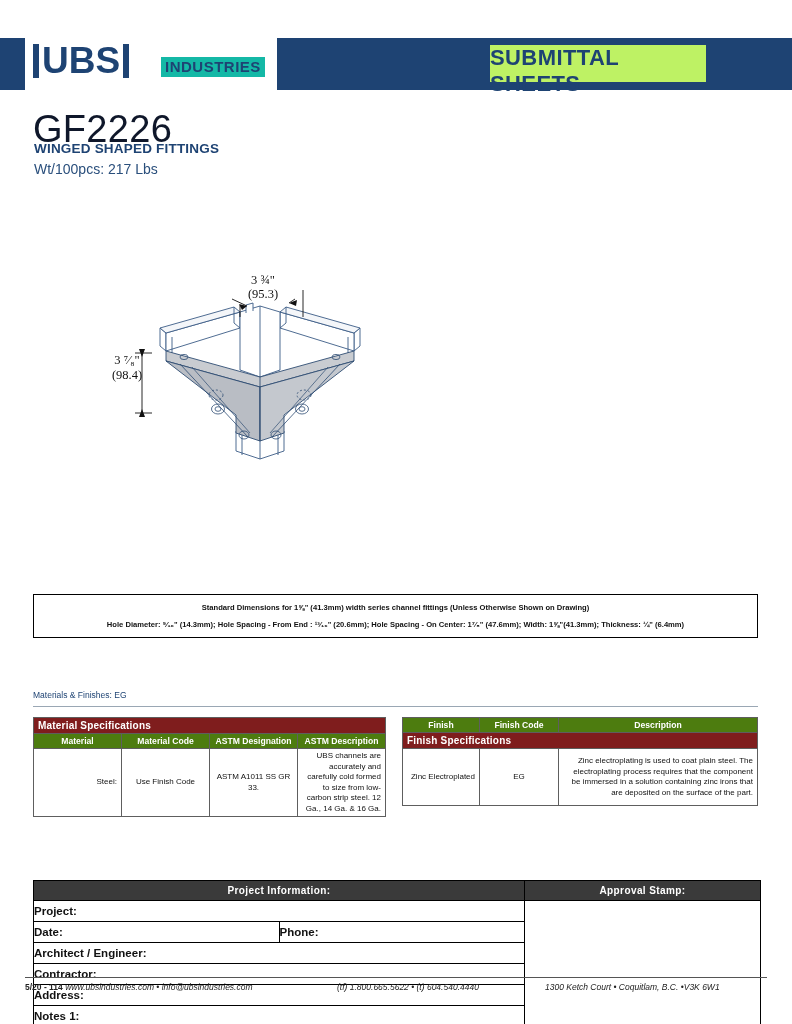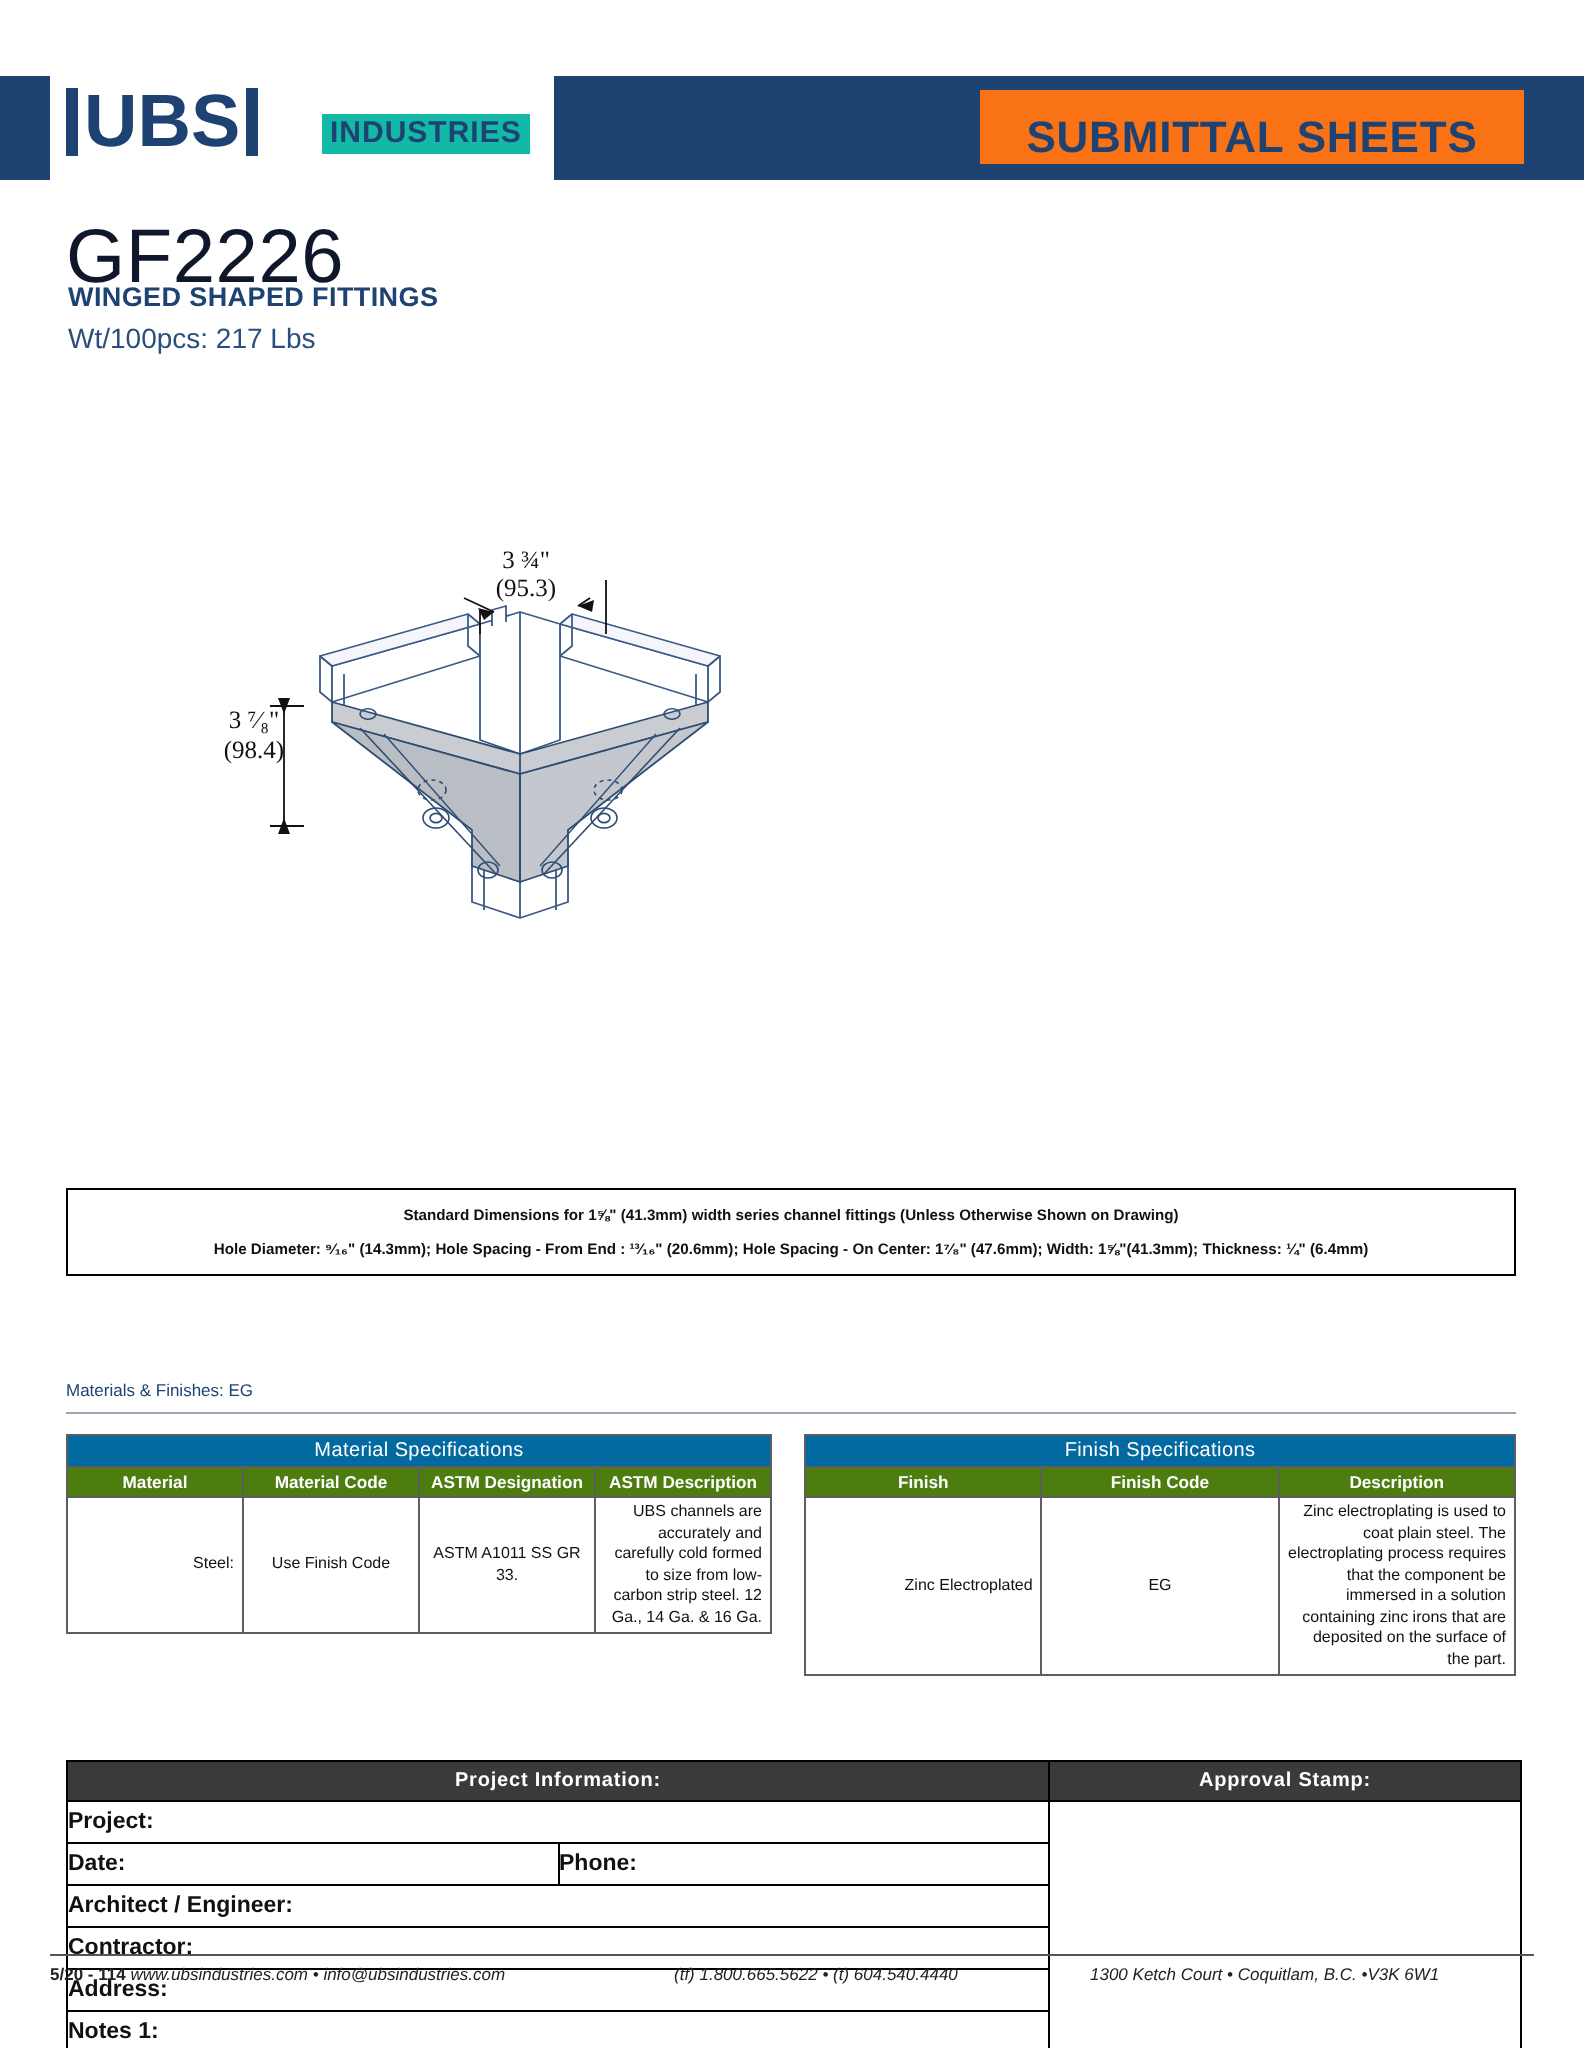--- a/index.html
+++ b/index.html
@@ -31,22 +31,22 @@
   }
   #logo-industries{
     position:absolute;left:161px;top:57px;
     background:#14b8a6;padding:1px 4px 1px 4px;
   }
   #logo-industries span{
     font-family:"Liberation Sans", sans-serif;
     font-weight:bold;font-size:15px;color:#1e4373;letter-spacing:0.5px;
   }
   #submittal-plate{
-    position:absolute;left:490px;top:45px;width:272px;height:37px;
-    background:#f97316;display:flex;align-items:flex-end;justify-content:center;
+    position:absolute;left:490px;top:45px;width:216px;height:37px;
+    background:#bef264;display:flex;align-items:flex-start;justify-content:center;
   }
   #submittal-plate span{
     font-weight:bold;font-size:22px;color:#1e4373;letter-spacing:0.4px;
   }
   
   #product-code{
     position:absolute;left:33px;top:108px;
     font-weight:normal;font-size:38px;color:#0f172a;letter-spacing:0.3px;
   }
   #product-name{
@@ -85,22 +85,22 @@
   }
   
   table.spec{
     border-collapse:collapse;table-layout:fixed;
     font-size:8px;color:#111;
   }
   table.spec td,table.spec th{
     border:1px solid #5e5e5e;padding:2px 4px;vertical-align:middle;
   }
   .spec-title{
-    background:#0369a1;color:#ffffff;font-weight:normal;font-size:10px;
-    text-align:center;padding:3px 0;letter-spacing:0.2px;
+    background:#7f1d1d;color:#ffffff;font-weight:bold;font-size:10px;
+    text-align:left;padding:3px 0;letter-spacing:0.2px;
   }
   .spec-head{
     background:#4d7c0f;color:#ffffff;font-weight:bold;font-size:8.6px;
     text-align:center;line-height:10px;padding:2px 2px;
   }
   #material-table{position:absolute;left:33px;top:717px;width:353px;}
   #finish-table{position:absolute;left:402px;top:717px;width:356px;}
   .cell-center{text-align:center;}
   .cell-left{text-align:right;margin-top:28px;}
   .body-cell{height:52px;line-height:10.5px;}
@@ -254,26 +254,26 @@
     <td class="cell-center body-cell">Use Finish Code</td>
     <td class="cell-center body-cell">ASTM A1011 SS GR 33.</td>
     <td class="cell-left body-cell">UBS channels are accurately and carefully cold formed to size from low-carbon strip steel. 12 Ga., 14 Ga. &amp; 16 Ga.</td>
   </tr>
 </tbody>
   </table>
 
 <table class="spec" id="finish-table">
   <tbody>
       <tr>
-    <td class="spec-title" colspan="3">Finish Specifications</td>
-  </tr>
-  <tr>
     <td class="spec-head" style="width:68px">Finish</td>
     <td class="spec-head" style="width:70px">Finish Code</td>
     <td class="spec-head">Description</td>
+  </tr>
+  <tr>
+    <td class="spec-title" colspan="3">Finish Specifications</td>
   </tr>
   <tr>
     <td class="cell-left body-cell">Zinc Electroplated</td>
     <td class="cell-center body-cell">EG</td>
     <td class="cell-left body-cell">Zinc electroplating is used to coat plain steel. The electroplating process requires that the component be immersed in a solution containing zinc irons that are deposited on the surface of the part.</td>
   </tr>
 </tbody>
   </table>
 
 <div id="project-wrap">

